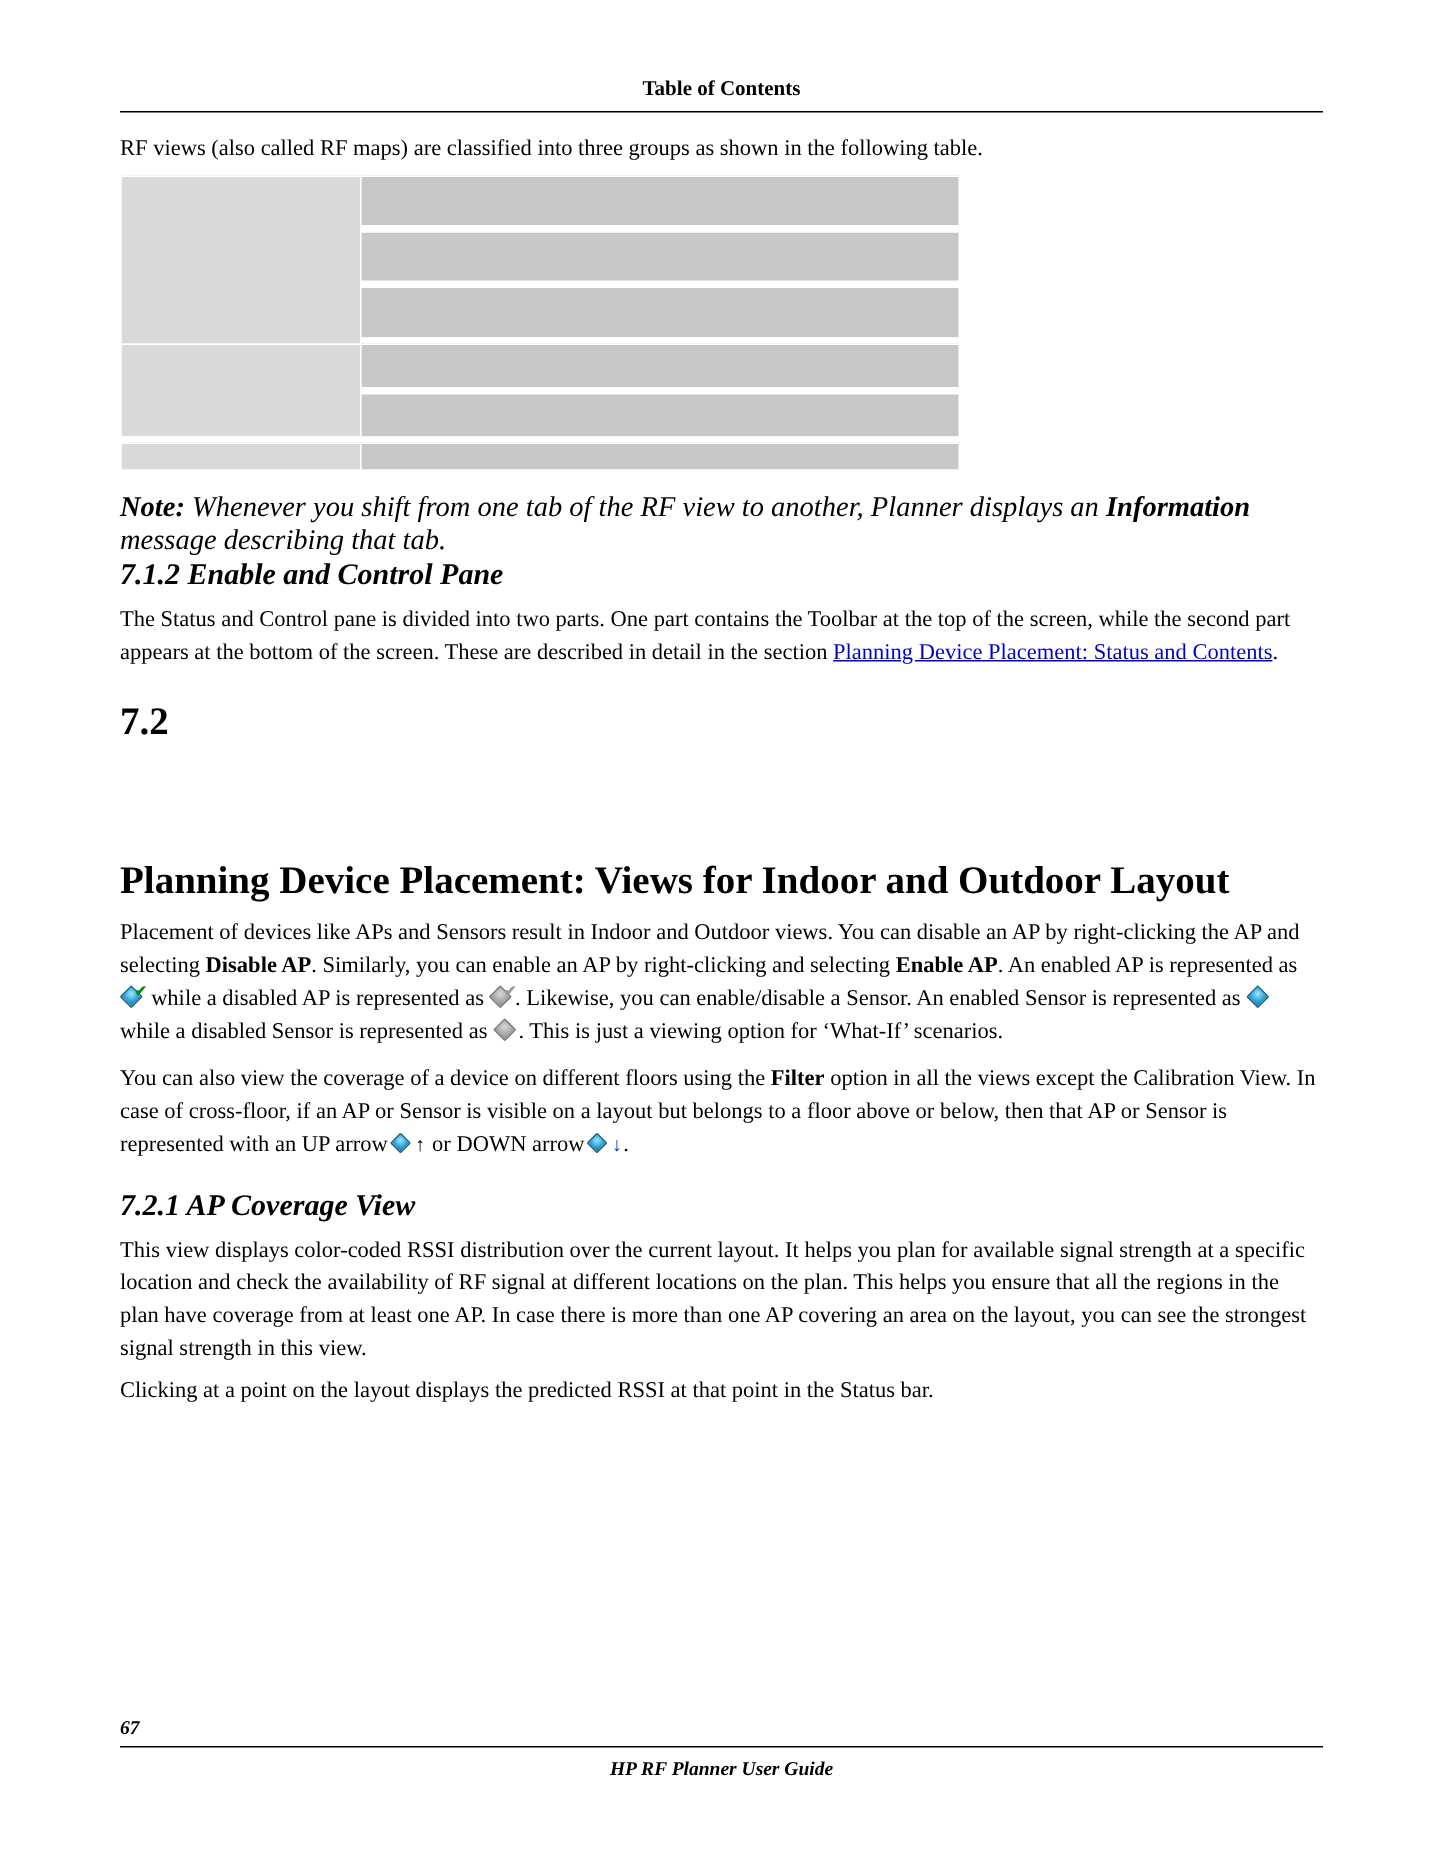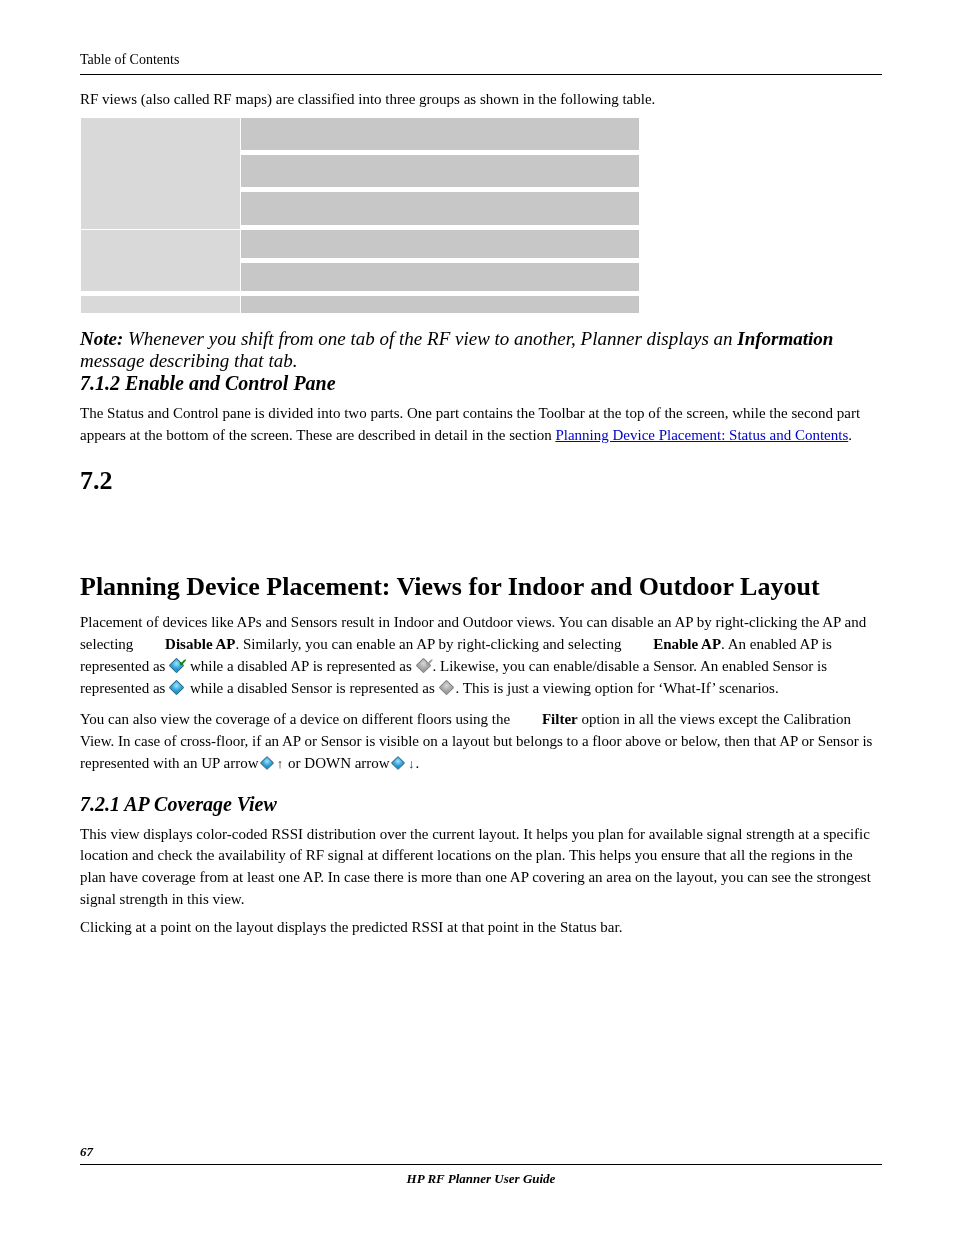--- a/index.html
+++ b/index.html
@@ -1,19 +1,19 @@
 <!DOCTYPE html>
 <html><head>
 <meta charset="utf-8">
 <style>
   * { box-sizing: border-box; margin: 0; padding: 0; }
   html, body { width: 954px; background: #fff; }
   body { font-family: "Book Antiqua", Palatino, "Palatino Linotype", Georgia, serif; color: #000; }
   .page { width: 954px; min-height: 1235px; padding: 52px 72px 36px 80px; position: relative; }
-  .toc-header { font-size: 14px; font-weight: normal; padding-bottom: 6px; border-bottom: 1.5px solid #000; margin-bottom: 14px; }
+  .toc-header { text-align: center; font-size: 14px; font-weight: bold; padding-bottom: 6px; border-bottom: 1.5px solid #000; margin-bottom: 14px; }
   .body-text { font-size: 15px; line-height: 1.45; margin-bottom: 6px; }
   .table-wrap { margin-top: 6px; margin-bottom: 14px; }
   table.rf-table { border-collapse: collapse; width: 560px; }
   table.rf-table td { border: 1px solid #fff; padding: 0; }
   .cell-left { width: 160px; background: #d9d9d9; height: 36px; }
   .cell-left.tall { height: 112px; }
   .cell-left.mid { height: 62px; }
   .cell-left.short { height: 18px; }
   .cell-right { background: #c7c7c7; }
   .row-gap td { height: 4px; background: #fff; border: none; }
@@ -39,21 +39,21 @@
   .arrow-icon { display: inline-block; width: 22px; height: 16px; vertical-align: -3px; position: relative; }
   .arrow-icon .diamond { left: 0; top: 3px; width: 10px; height: 10px; }
   .arrow-icon .arr { position: absolute; right: 1px; font-size: 13px; font-weight: bold; line-height: 1; }
   .arrow-up .arr { color: #000; top: 2px; }
   .arrow-down .arr { color: #0033cc; top: 2px; }
 
   .footer { position: absolute; left: 80px; right: 72px; bottom: 48px; }
   .page-num { font-size: 13px; font-weight: bold; font-style: italic; padding-bottom: 4px; border-bottom: 1.5px solid #000; }
   .footer-title { text-align: center; font-size: 13px; font-weight: bold; font-style: italic; margin-top: 6px; }
 
-  .bold { font-weight: bold; margin-left: 28px; }
+  .bold { font-weight: bold; }
 </style>
 </head>
 <body>
 
 <div class="page">
 
   <div class="toc-header">Table of Contents</div>
 
   <p class="body-text">RF views (also called RF maps) are classified into three groups as shown in the following table.</p>
 

